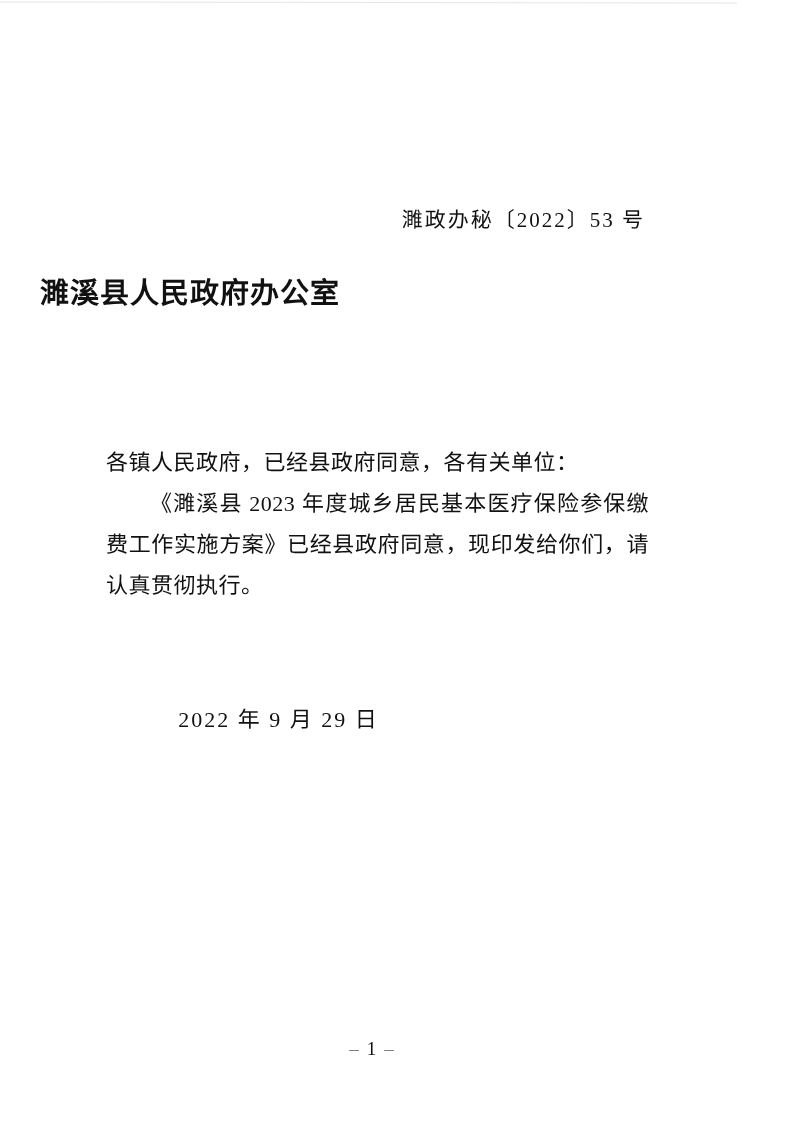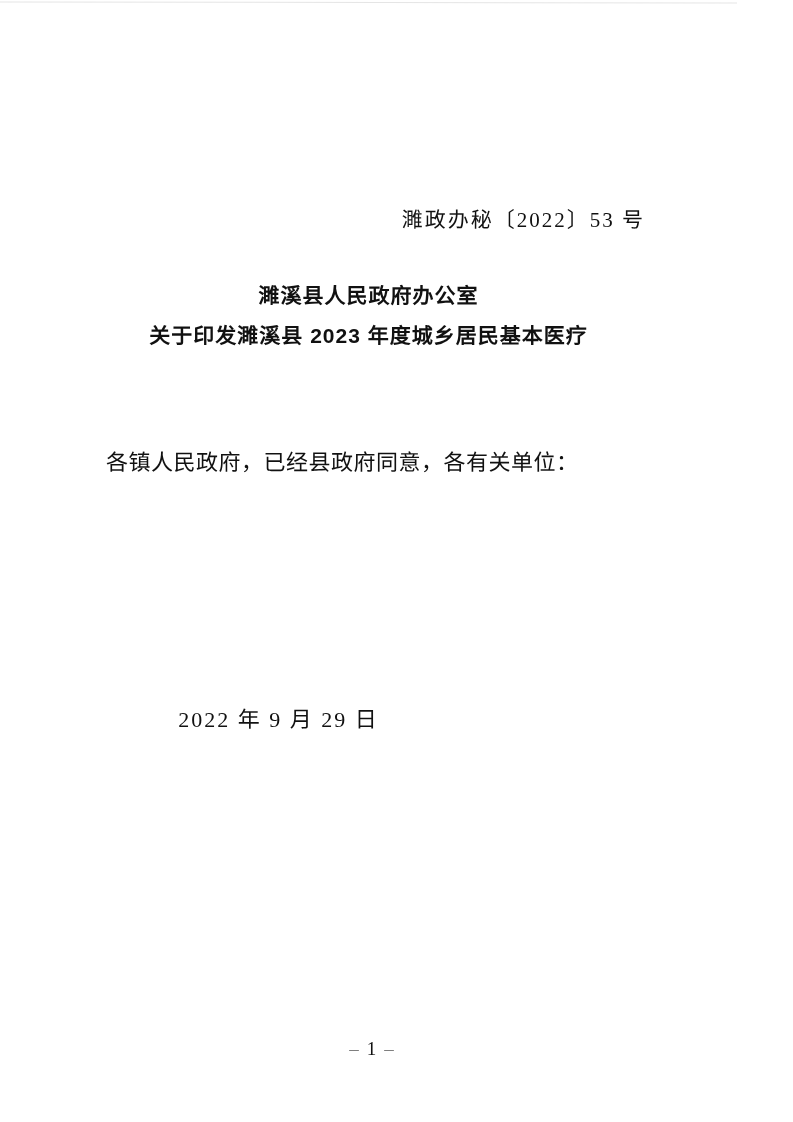--- a/index.html
+++ b/index.html
@@ -36,24 +36,24 @@
     text-align: right;
     font-size: 21px;
     letter-spacing: 2px;
     white-space: nowrap;
   }
   .title-block {
     position: absolute;
     top: 276px;
     left: 40px;
     right: 40px;
-    text-align: center;
-    font-family: Liberation Sans, sans-serif;
+    text-align: left;
+    font-family: Liberation Mono, monospace;
     font-weight: bold;
-    font-size: 21px;
+    font-size: 29px;
     line-height: 40px;
     letter-spacing: 1px;
   }
   .body-block {
     position: absolute;
     top: 442px;
     left: 106px;
     right: 88px;
     font-size: 22px;
     line-height: 41px;
@@ -101,25 +101,25 @@
 <body>
 
 <div class="page">
 
   <div class="scan-line"></div>
 
   <div class="doc-number">濉政办秘〔2022〕53 号</div>
 
   <div class="title-block">
     <div>濉溪县人民政府办公室</div>
-    <div>关于印发濉溪县 2023 年度城乡居民基本医疗</div>
   </div>
 
   <div class="body-block">
     <p>各镇人民政府，已经县政府同意，各有关单位：</p>
+    <p class="indent">《濉溪县 2023 年度城乡居民基本医疗保险参保缴费工作实施方案》已经县政府同意，现印发给你们，请认真贯彻执行。</p>
   </div>
 
   <div class="date-line">2022 年 9 月 29 日</div>
 
   <div class="page-footer">
     <span class="inner">
       <span class="dash">–</span><span class="num">1</span><span class="dash">–</span>
     </span>
   </div>
 

